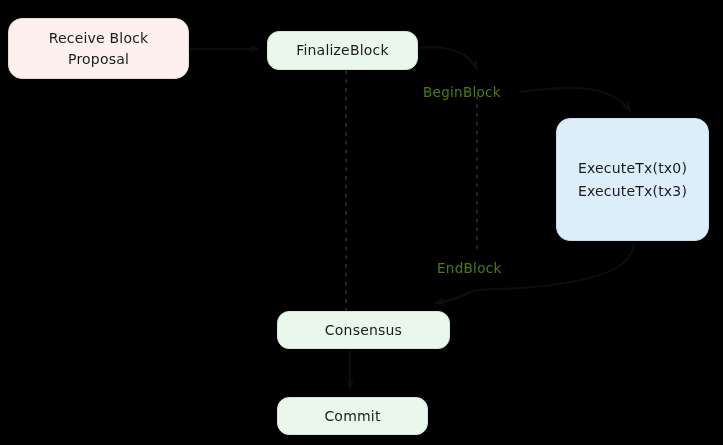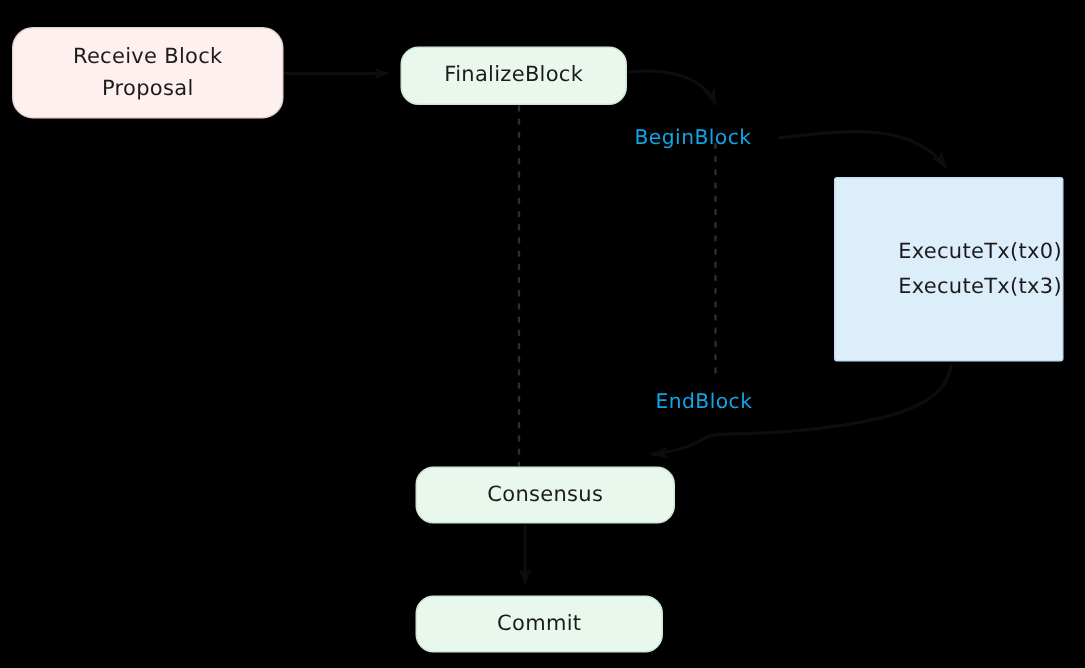--- a/index.html
+++ b/index.html
@@ -47,40 +47,39 @@
   }
   .node-finalize {
     left: 267px; top: 31px; width: 151px; height: 39px;
     background: #e9f7ec;
     border: 1.4px solid #cfe7d4;
   }
   .node-exec {
     left: 556px; top: 118px; width: 153px; height: 123px;
     background: #ddeefb;
     border: 1.4px solid #c2ddf2;
-    border-radius: 2px;
+    border-radius: 14px;
     line-height: 1.62;
-    align-items: flex-end;
   }
   .node-consensus {
     left: 277px; top: 311px; width: 173px; height: 38px;
     background: #e9f7ec;
     border: 1.4px solid #cfe7d4;
   }
   .node-commit {
-    left: 277px; top: 397px; width: 165px; height: 38px;
+    left: 277px; top: 397px; width: 151px; height: 38px;
     background: #e9f7ec;
     border: 1.4px solid #cfe7d4;
   }
   .node-line { display: block; white-space: nowrap; }
   .edge-label {
     position: absolute;
     font-family: "DejaVu Sans", sans-serif;
     font-size: 13.5px;
-    color: #0ea5e9;
+    color: #4d7c0f;
     white-space: nowrap;
     letter-spacing: 0.3px;
   }
   .label-begin { left: 423px; top: 84px; }
   .label-end   { left: 437px; top: 260px; }
 </style>
 </head>
 <body>
 
 <div id="canvas">

